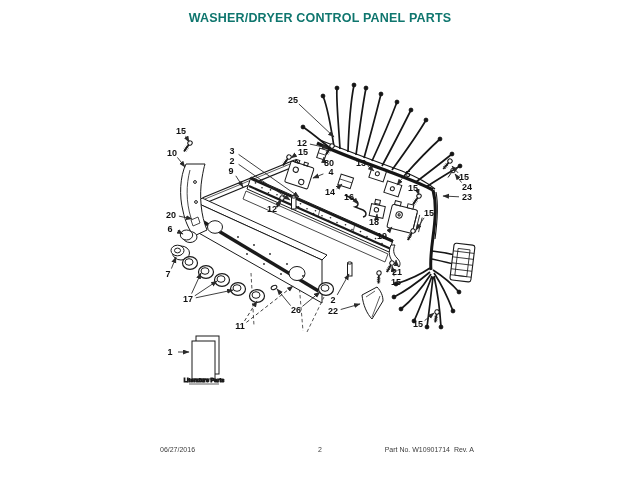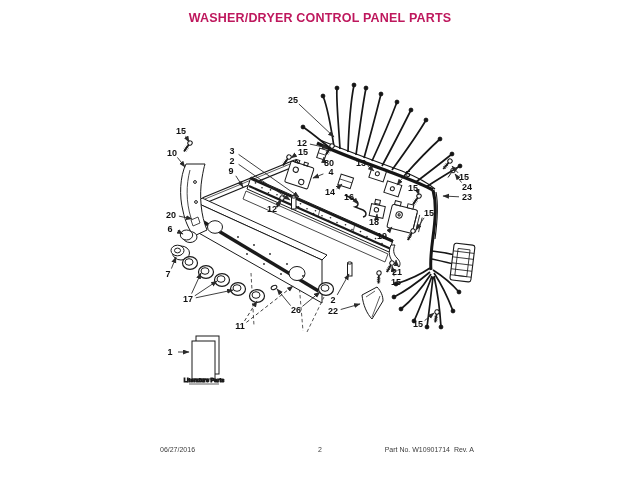--- a/index.html
+++ b/index.html
@@ -1,17 +1,17 @@
 <!DOCTYPE html>
 <html><head>
 <meta charset="utf-8">
 <style>
   html,body{margin:0;padding:0;background:#888;}
   .page{position:relative;width:640px;height:480px;background:#fff;font-family:"Liberation Sans","DejaVu Sans",sans-serif;overflow:hidden;margin:0 auto;}
-  .title{position:absolute;top:11px;left:0;width:100%;text-align:center;font-size:12.5px;font-weight:bold;letter-spacing:.2px;color:#be185d;margin:0;}
+  .title{position:absolute;top:11px;left:0;width:100%;text-align:center;font-size:12.5px;font-weight:bold;letter-spacing:.2px;color:#0f766e;margin:0;}
   #diagram{position:absolute;left:0;top:0;width:640px;height:480px;}
   #diagram .ln{stroke:#1a1a1a;fill:none;stroke-width:1;}
   #diagram .hz{stroke:#161616;fill:none;}
   .dashline line{stroke:#444;stroke-width:.9;stroke-dasharray:3.5 2.5;}
   .leader{stroke:#2a2a2a;stroke-width:.9;fill:none;}
   .dash{stroke-dasharray:3.5 2.5;}
   .callout{font-family:"Liberation Sans","DejaVu Sans",sans-serif;font-size:9px;font-weight:bold;fill:#111;text-anchor:middle;dominant-baseline:central;}
   .lit{font-family:"Liberation Sans","DejaVu Sans",sans-serif;font-size:5.5px;font-weight:bold;fill:#111;text-anchor:middle;}
   .footer{position:absolute;top:446px;left:0;width:100%;height:12px;font-size:7px;color:#3c3c3c;}
   .f-date{position:absolute;left:160px;}

